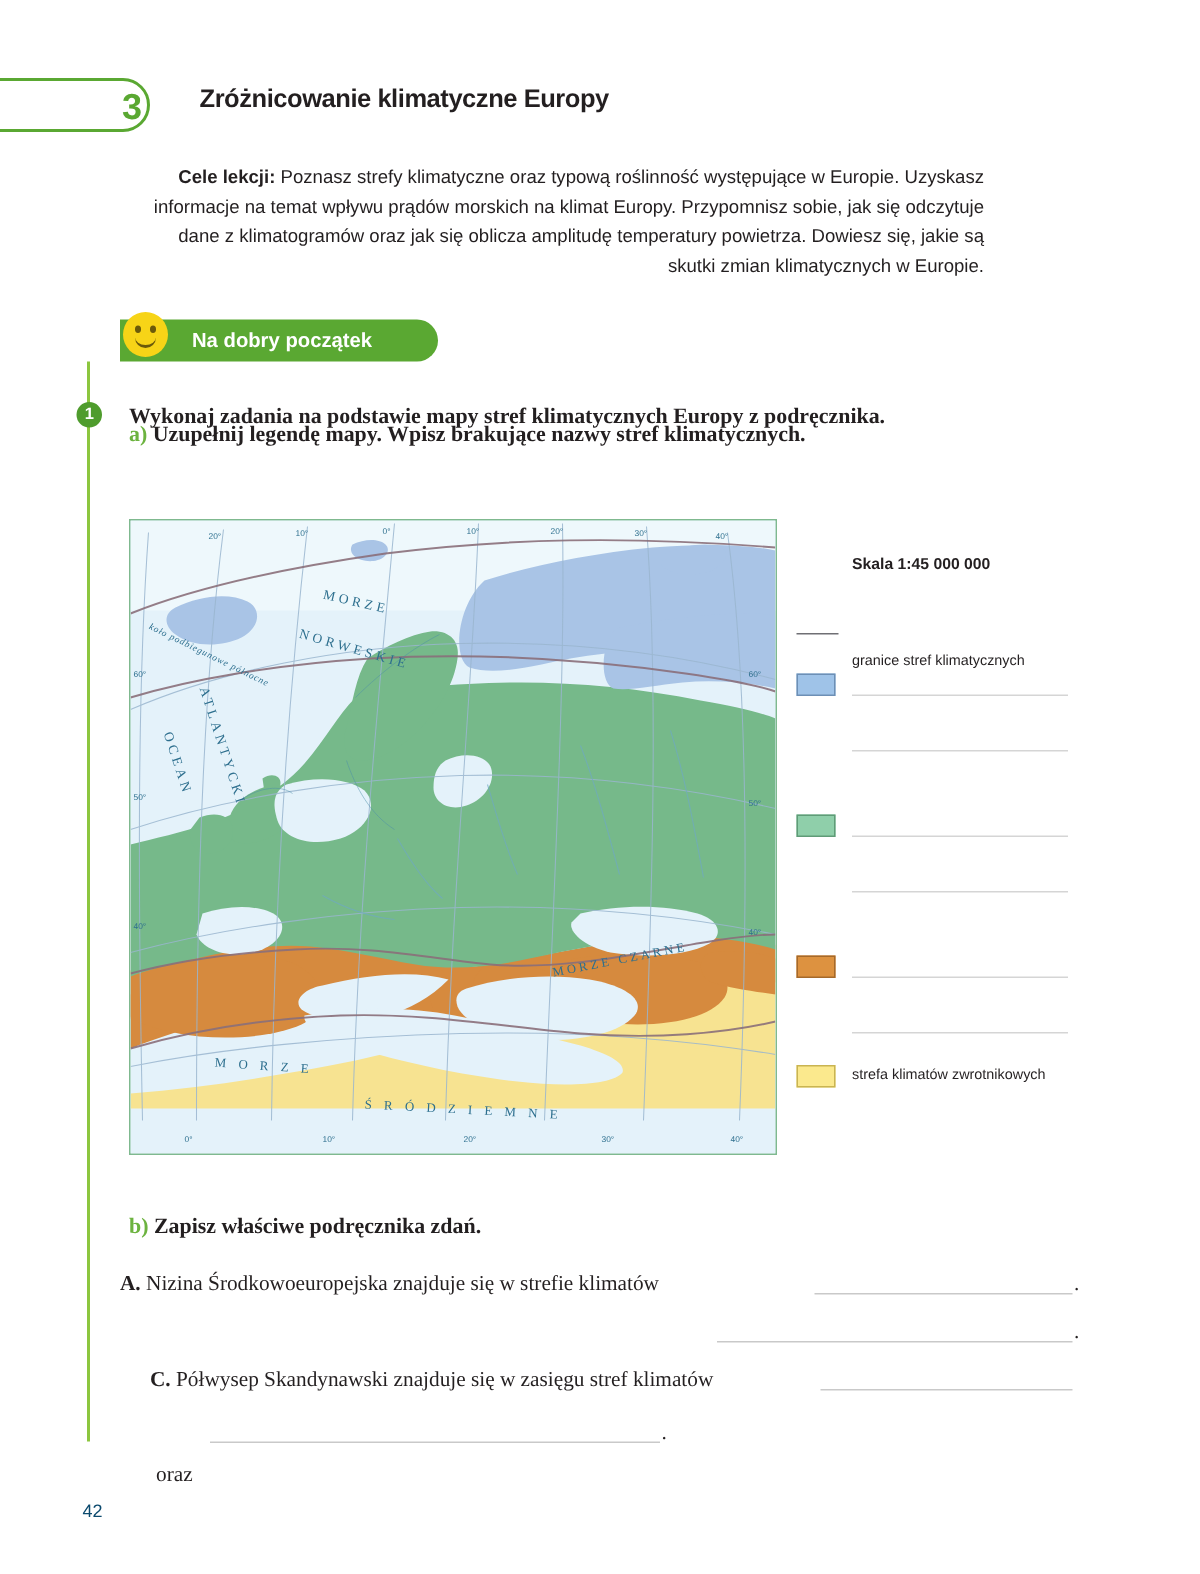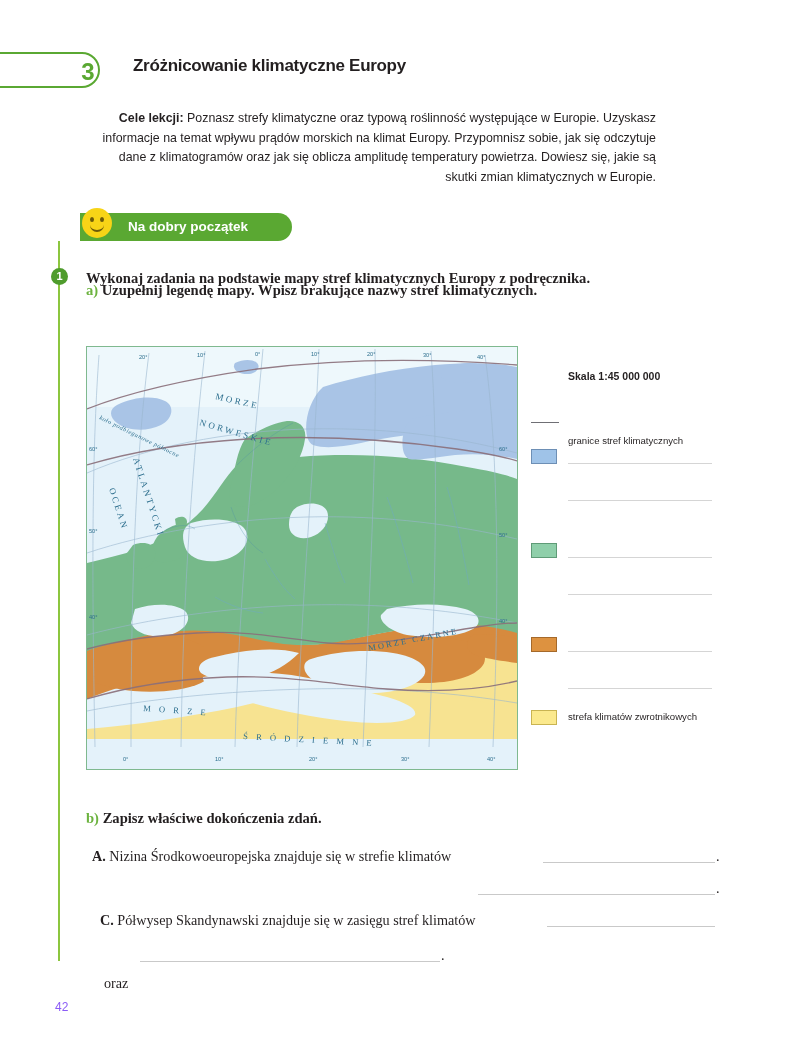--- a/index.html
+++ b/index.html
@@ -148,21 +148,21 @@
     font-family:"Liberation Serif",serif;
     font-size:14.6px;font-weight:bold;color:#231f20;
   }
   .qrow{
     position:absolute;left:80px;
     font-family:"Liberation Serif",serif;
     font-size:14.2px;color:#231f20;
     white-space:nowrap;
   }
   .qrow .lbl{font-weight:bold;}
-  .q-a{top:848px;margin-left:12px;}
+  .q-a{top:848px;}
   .q-b{top:880px;}
   .q-c{top:912px;margin-left:20px;}
   .q-oraz{top:947px;left:104px;margin-top:28px;}
   .ansline{
     position:absolute;height:0;border-top:1px solid #c9c9c9;
   }
   .ansline.a{left:543px;top:862px;width:172px;}
   .ansline.b{left:478px;top:894px;width:237px;}
   .ansline.c{left:547px;top:926px;width:168px;}
   .ansline.d{left:140px;top:961px;width:300px;}
@@ -170,21 +170,21 @@
     position:absolute;font-family:"Liberation Serif",serif;
     font-size:14.2px;color:#231f20;
   }
   .dot.a{left:716px;top:848px;}
   .dot.b{left:716px;top:880px;}
   .dot.d{left:441px;top:947px;}
 
   
   .page-num{
     position:absolute;left:55px;top:1000px;
-    font-size:12px;color:#8b5cf6;
+    font-size:12px;color:#0c4a6e;
   }
 </style>
 </head>
 <body>
 
 <div class="page">
 
   <div class="chapter-pill"></div>
   <div class="chapter-num">3</div>
   <div class="lesson-title">Zróżnicowanie klimatyczne Europy</div>
@@ -383,21 +383,21 @@
 
     <div class="sw orange"></div>
     <div class="blank b5"></div>
     <div class="blank b6"></div>
 
     <div class="sw yellow"></div>
     <div class="leg-yellow-label">strefa klimatów zwrotnikowych</div>
   </div>
 
   <div class="sub-b">
-    <span class="letter">b)</span><span> Zapisz właściwe dokończenia zdań.</span>
+    <span class="letter">b)</span><span> Zapisz właściwe podręcznika zdań.</span>
   </div>
 
   <div class="qrow q-a">
     <span class="lbl">A.</span><span> Nizina Środkowoeuropejska znajduje się w strefie klimatów</span>
   </div>
   <div class="ansline a"></div>
   <div class="dot a">.</div>
 
   <div class="ansline b"></div>
   <div class="dot b">.</div>

